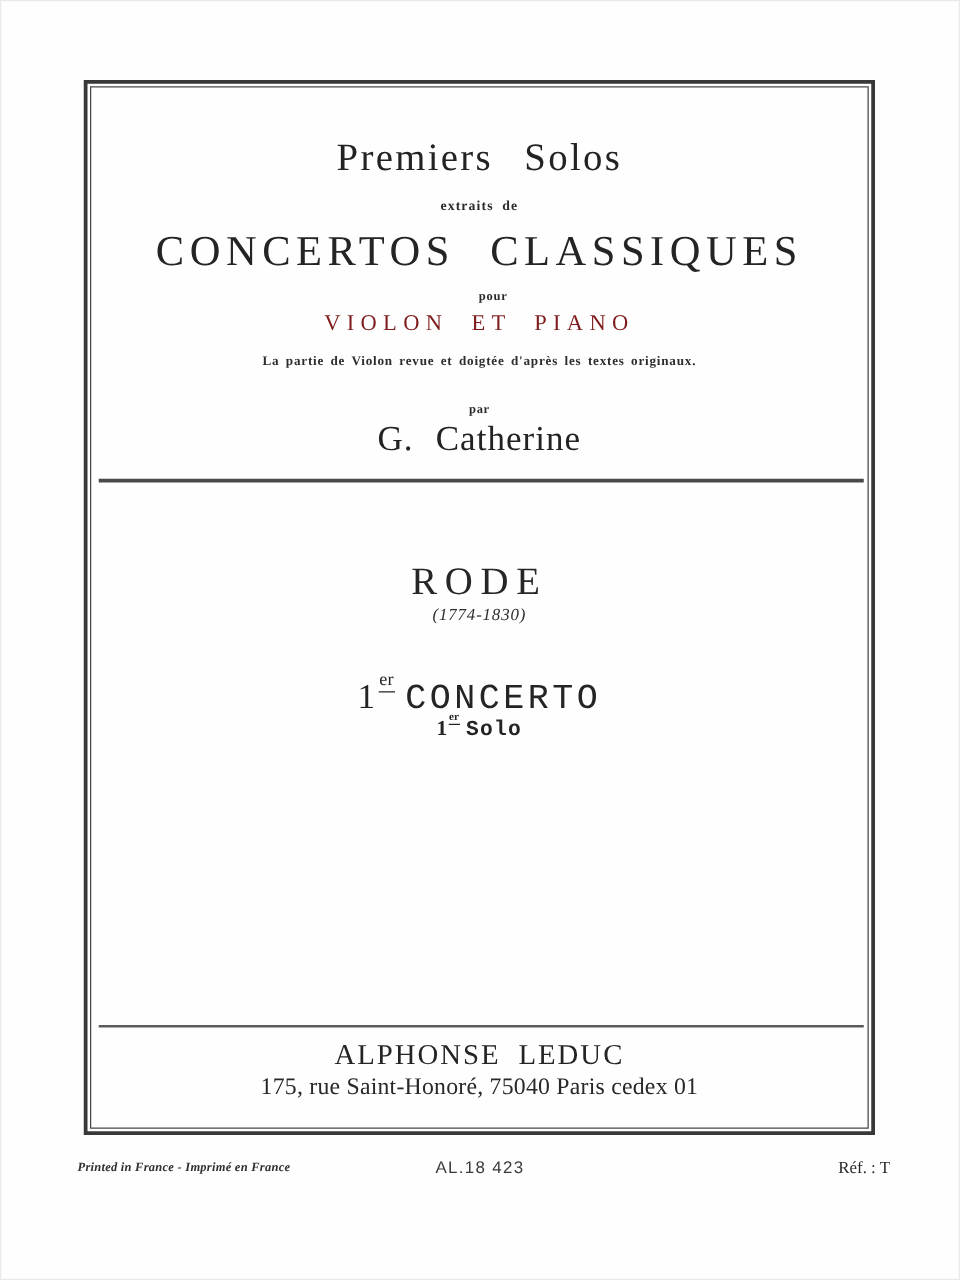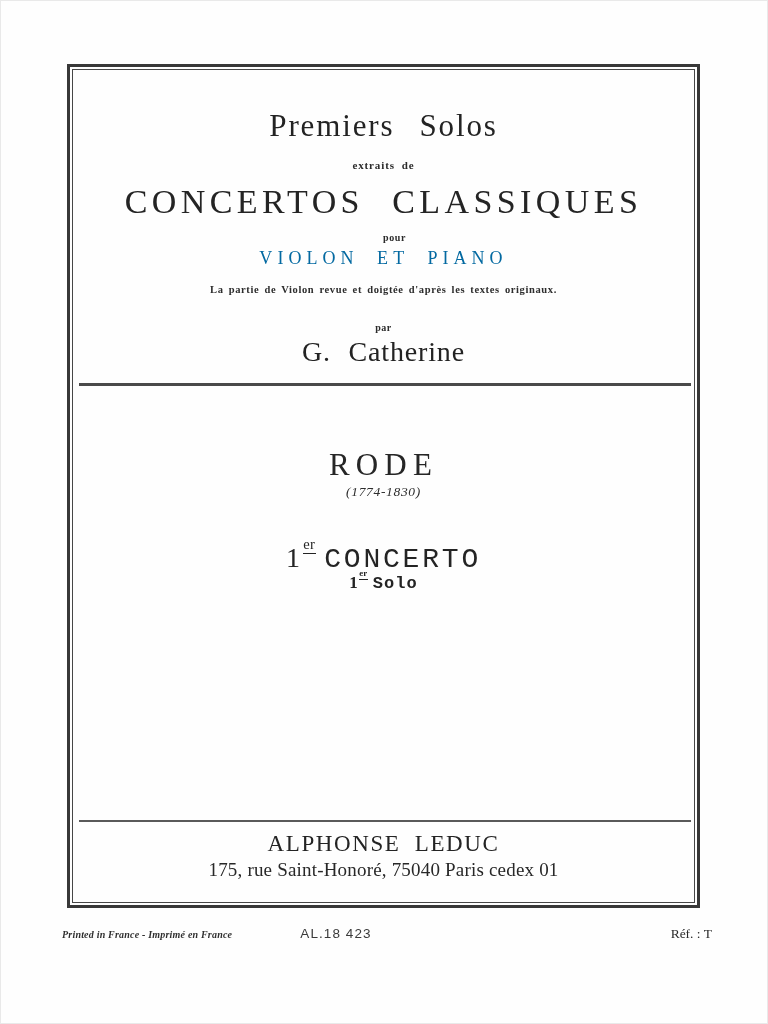--- a/index.html
+++ b/index.html
@@ -32,21 +32,21 @@
   .t {
     position: absolute;
     left: 67px; width: 633px;
     text-align: center;
     white-space: nowrap;
   }
   .series-header   { top: 108px; font-size: 31px; letter-spacing: 0.06em; word-spacing: 0.5em; color: #232323; }
   .extraits        { top: 159px; font-size: 11px; font-weight: bold; letter-spacing: 0.08em; word-spacing: 0.3em; color: #2b2b2b; }
   .series-title    { top: 183px; font-size: 34px; letter-spacing: 0.13em; word-spacing: 0.45em; color: #242424; }
   .pour            { top: 232px; font-size: 10px; font-weight: bold; letter-spacing: 0.06em; color: #2b2b2b; padding-left: 11px; }
-  .instrumentation { top: 248px; font-size: 18px; letter-spacing: 0.28em; word-spacing: 0.5em; color: #0369a1; }
+  .instrumentation { top: 248px; font-size: 18px; letter-spacing: 0.28em; word-spacing: 0.5em; color: #7f1d1d; }
   .credit-1        { top: 284px; font-size: 10.5px; font-weight: bold; letter-spacing: 0.06em; word-spacing: 0.18em; color: #2d2d2d; }
   .credit-2        { top: 300px; font-size: 10.5px; font-weight: bold; letter-spacing: 0.06em; word-spacing: 0.18em; color: #2d2d2d; }
   .par             { top: 322px; font-size: 10px; font-weight: bold; letter-spacing: 0.05em; color: #2b2b2b; }
   .arranger        { top: 336px; font-size: 28px; letter-spacing: 0.03em; word-spacing: 0.35em; color: #232323; }
   .divider-thick {
     position: absolute; top: 383px; left: 79px; width: 612px; height: 3px;
     background: #4a4a4a;
   }
   .composer        { top: 447px; font-size: 31px; letter-spacing: 0.2em; color: #262626; }
   .composer-dates  { top: 484px; font-size: 13.5px; font-style: italic; letter-spacing: 0.05em; color: #2d2d2d; }
@@ -68,21 +68,21 @@
   .publisher-address { top: 859px; font-size: 19px; letter-spacing: 0.01em; color: #282828; }
   .footer {
     position: absolute; left: 0; top: 926px; width: 768px; height: 22px;
   }
   .printed-notice {
     position: absolute; left: 62px; top: 3px;
     font-size: 10px; font-weight: bold; font-style: italic;
     letter-spacing: 0.02em; color: #2f2f2f; white-space: nowrap;
   }
   .plate-number {
-    position: absolute; left: 0; width: 672px; top: 0;
+    position: absolute; left: 0; width: 768px; top: 0;
     text-align: center;
     font-family: "Liberation Sans", sans-serif;
     font-size: 13.5px; letter-spacing: 0.08em; color: #3a3a3a;
   }
   .reference {
     position: absolute; right: 56px; top: 0;
     font-size: 13.5px; font-weight: normal; color: #2a2a2a; white-space: nowrap;
   }
 </style>
 </head>

